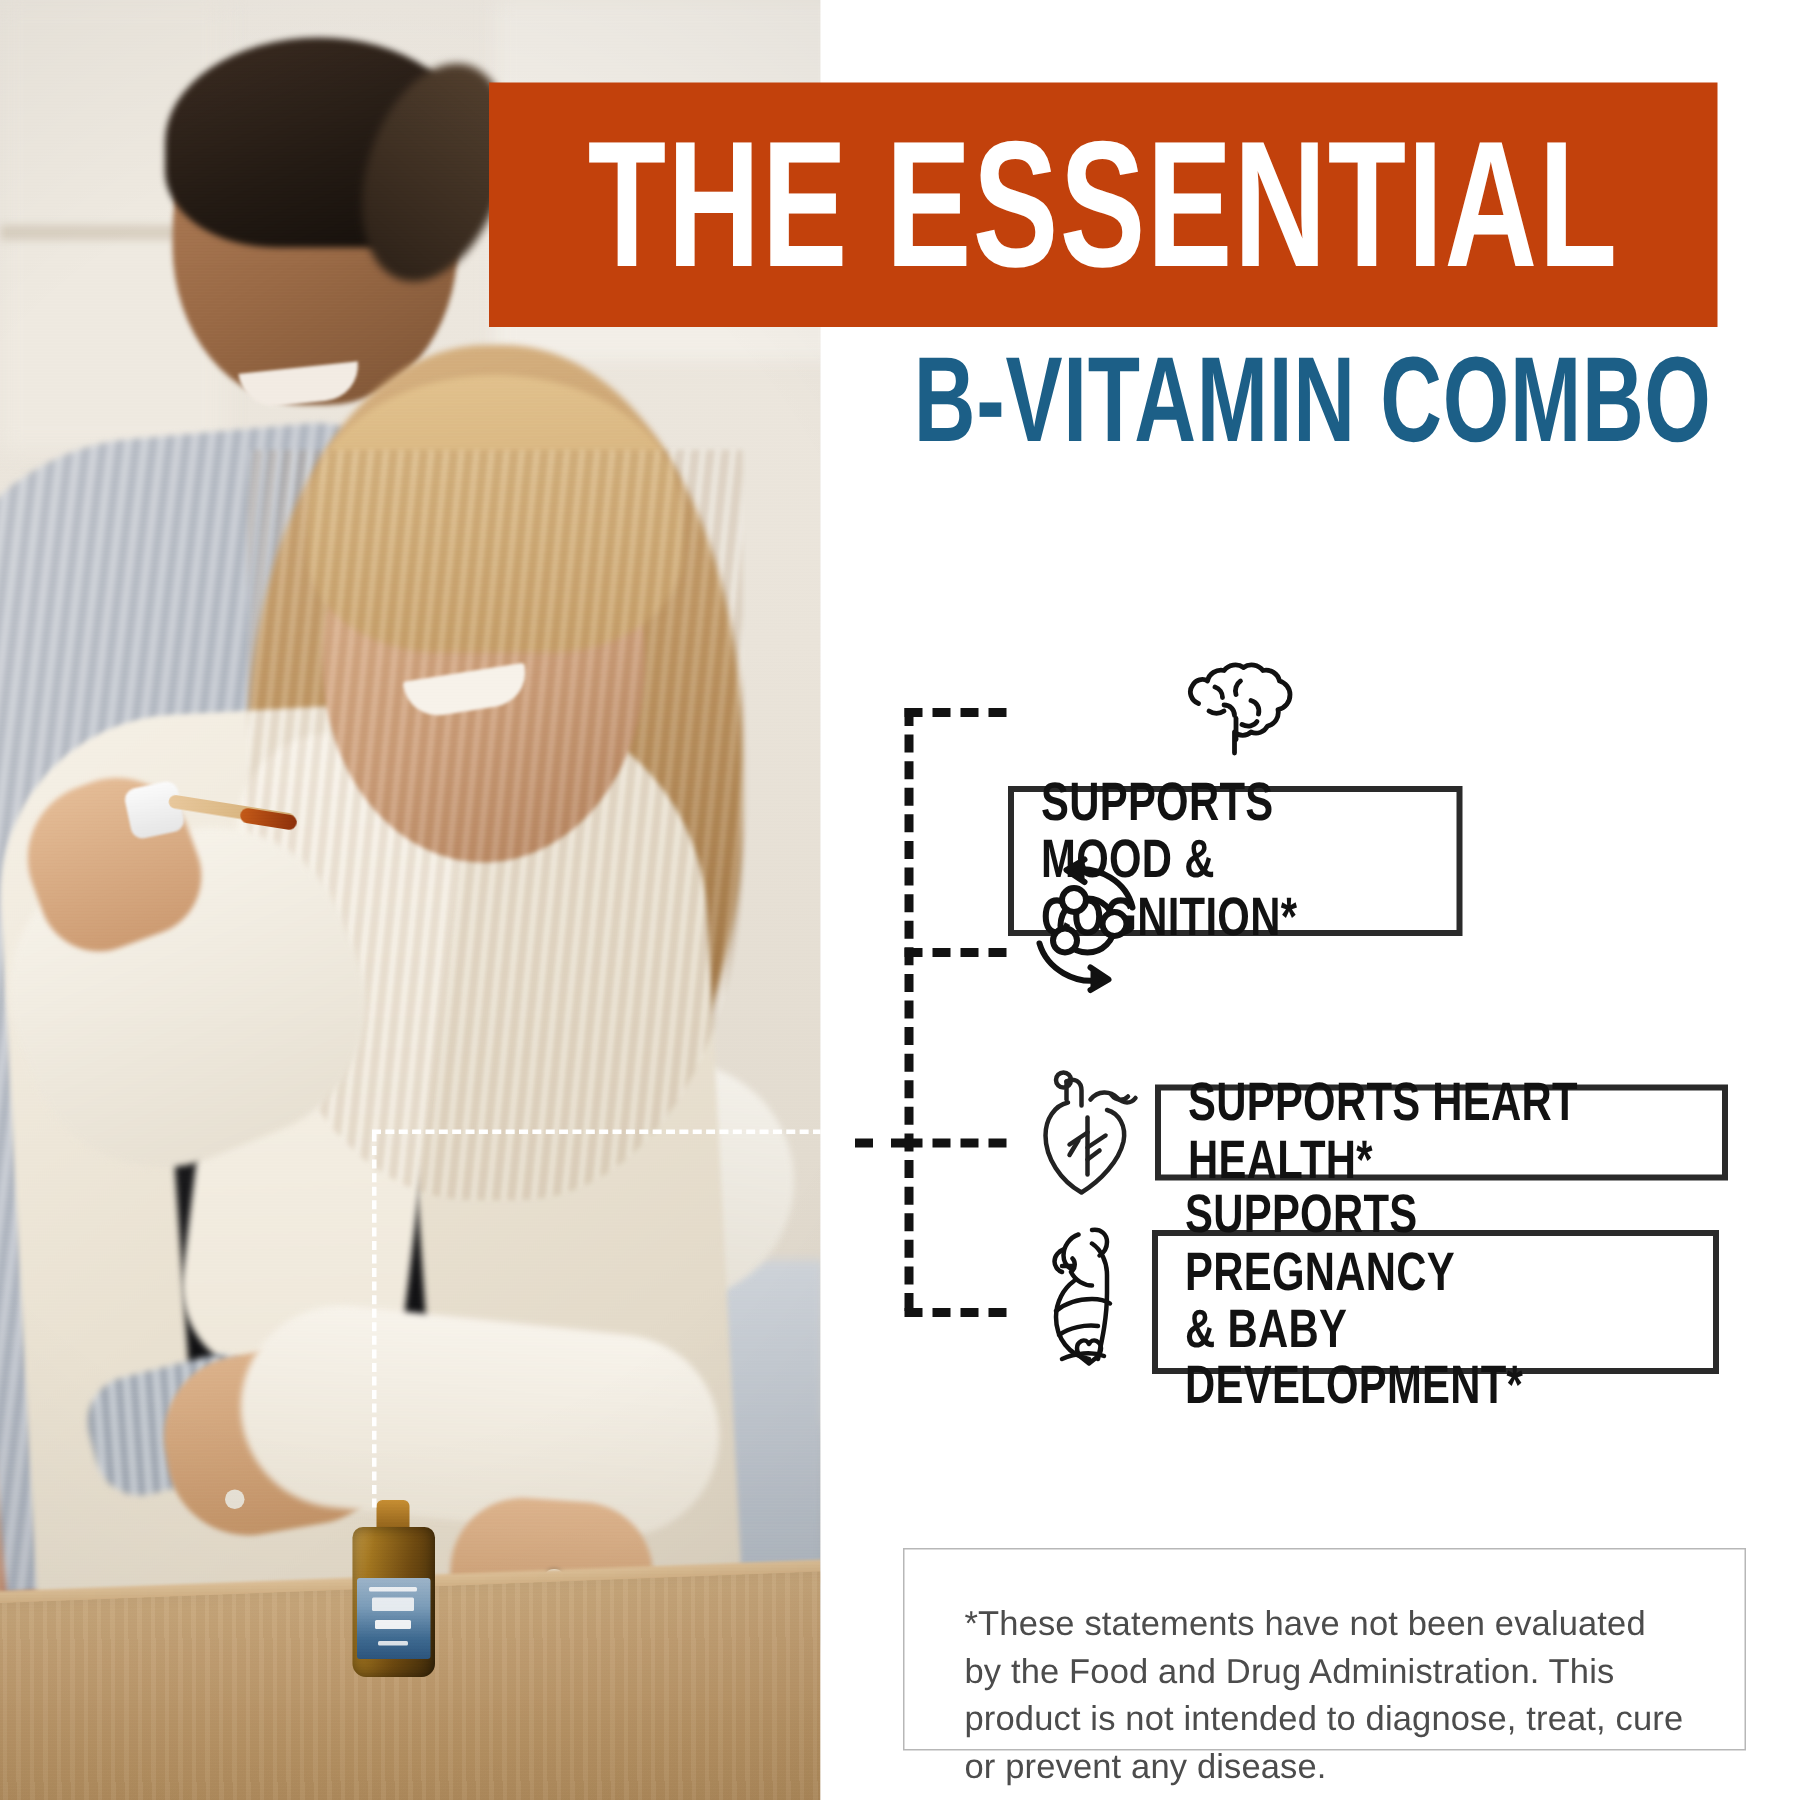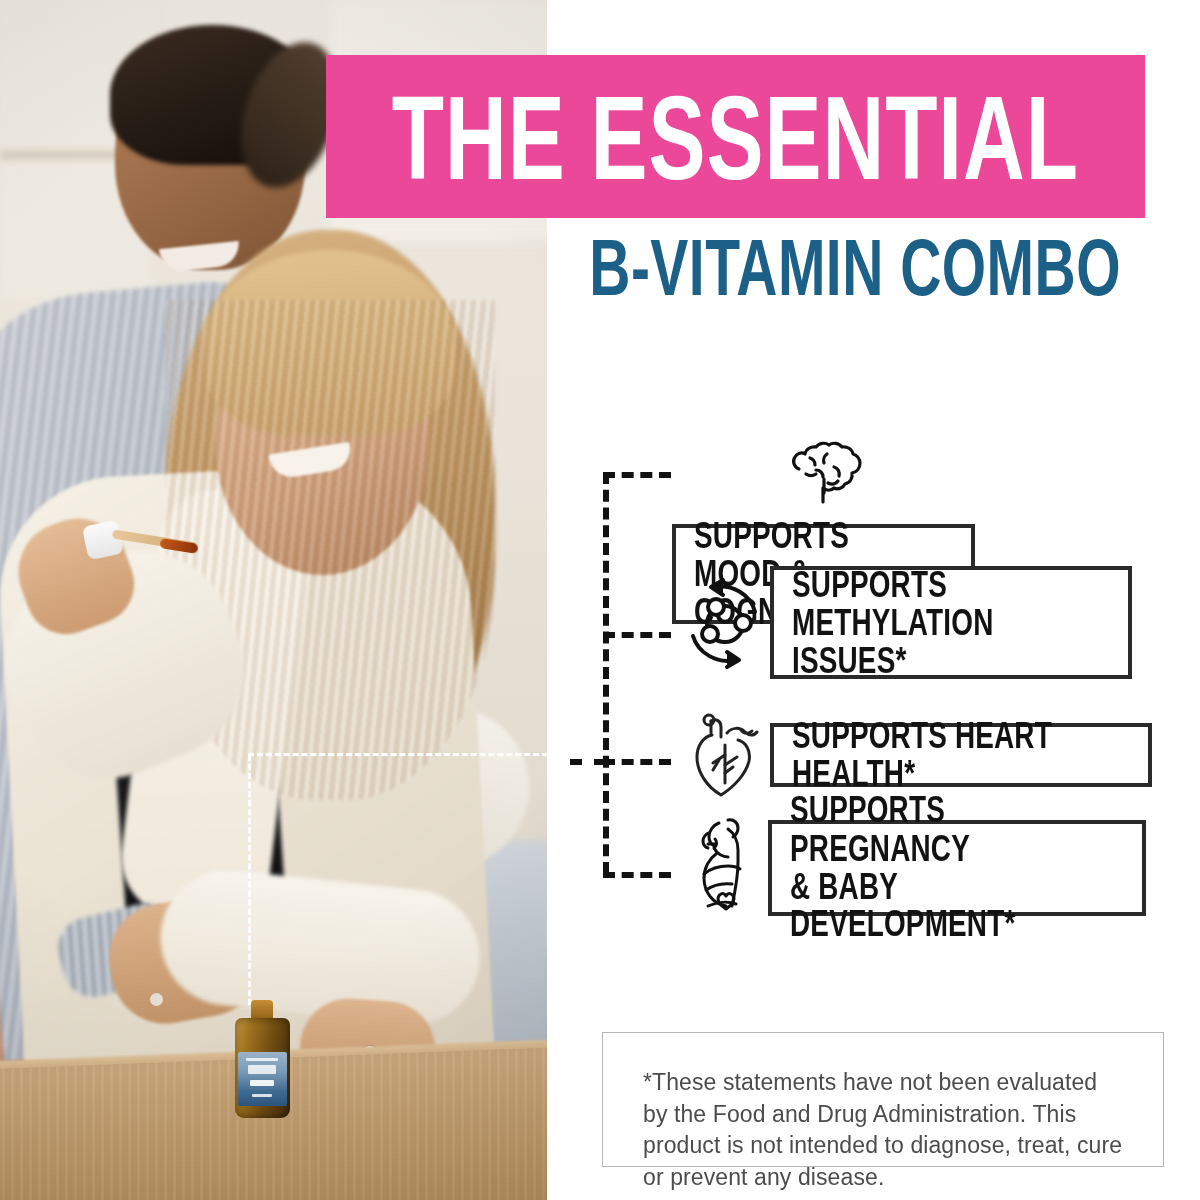--- a/index.html
+++ b/index.html
@@ -216,29 +216,29 @@
   .white-dash-h{
     position:absolute;left:248px;top:753px;height:0;width:300px;
     border-top:3px dashed #ffffff;
   }
 
   
   .right{position:absolute;left:547px;top:0;width:653px;height:1200px;background:#fff;}
 
   .title-band{
     position:absolute;left:326px;top:55px;width:819px;height:163px;
-    background:#ec4899;display:flex;align-items:center;justify-content:center;
+    background:#c2410c;display:flex;align-items:center;justify-content:center;
   }
   .title-band .t{
     color:#ffffff;font-family:"Liberation Sans", sans-serif;font-weight:bold;
     font-size:92px;letter-spacing:1px;line-height:1;
     transform:scaleX(.93) scaleY(1.30);transform-origin:center;white-space:nowrap;
   }
   .subtitle{
-    position:absolute;left:536px;top:228px;width:585px;height:80px;
+    position:absolute;left:556px;top:228px;width:585px;height:80px;
     display:flex;align-items:center;justify-content:flex-end;
   }
   .subtitle .st{
     color:#1c5f87;font-family:"Liberation Sans", sans-serif;font-weight:bold;
     font-size:62px;letter-spacing:.5px;line-height:1;
     transform:scaleX(.92) scaleY(1.30);transform-origin:right center;white-space:nowrap;
   }
 
   
   .tree{position:absolute;left:570px;top:400px;width:120px;height:520px;}
@@ -395,24 +395,20 @@
         <circle cx="40" cy="48" r="18"></circle>
         <circle cx="31" cy="31" r="8" fill="#fff"></circle>
         <circle cx="58" cy="47" r="8" fill="#fff"></circle>
         <circle cx="25" cy="58" r="8" fill="#fff"></circle>
         <path d="M30 11c18-3 36 8 40 25"></path>
         <path d="M50 84C32 88 13 77 8 60"></path>
         <path d="M38 4 26 11l12 8" fill="#111"></path>
         <path d="M42 91l12-7-12-8" fill="#111"></path>
       </svg>
     </div>
-    <div class="label">
-      <span>SUPPORTS METHYLATION
-ISSUES*</span>
-    </div>
   </div>
 
   <div class="feat" id="feat-3">
     <div class="icon">
       <svg width="72" height="88" viewBox="0 0 72 88" fill="none" stroke="#222" stroke-width="3" stroke-linecap="round" stroke-linejoin="round">
         <path d="M23 24c-9 2-15 11-15 22 0 15 10 30 24 38 13-8 25-21 28-34 2-10-3-19-11-21"></path>
         <path d="M22 10v12"></path>
         <path d="M22 10c5-3 10 0 10 6v10"></path>
         <circle cx="20" cy="9" r="5"></circle>
         <path d="M38 22c5-6 13-6 18-1 4 4 9 4 12 0"></path>

